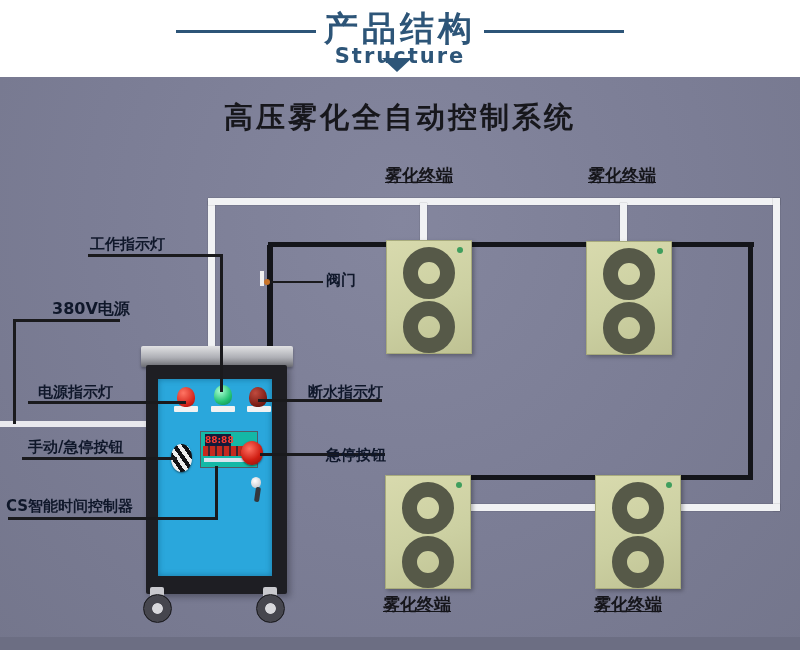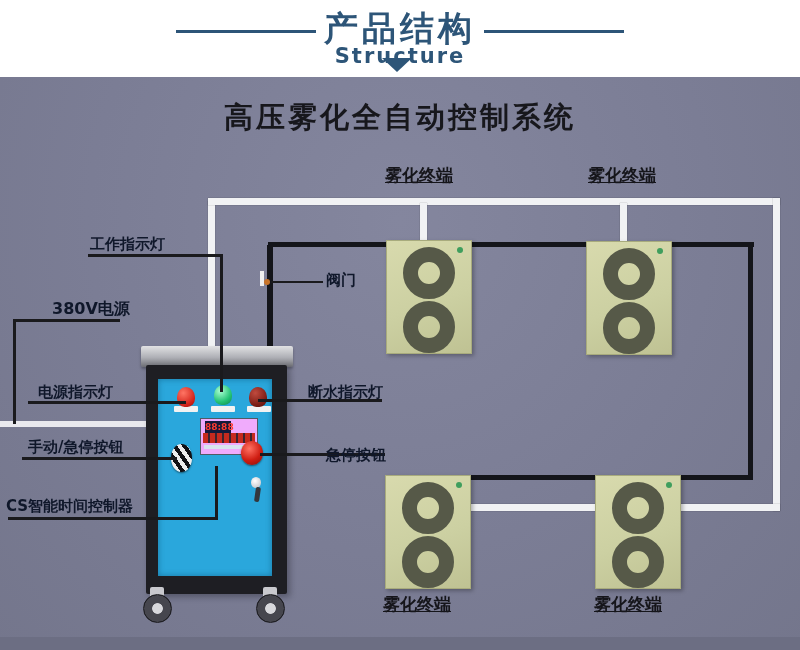--- a/index.html
+++ b/index.html
@@ -82,21 +82,21 @@
   .cab-panel{left:158px;top:379px;width:114px;height:197px;background:#2aa7dc;z-index:4;
              box-shadow:inset 0 0 6px rgba(0,60,90,.45);}
   .light-base{width:24px;height:6px;background:#f2f2f2;border-radius:1px;z-index:5;}
   .light-dome{width:18px;height:20px;border-radius:50% 50% 42% 42%;z-index:5;}
   .dome-red{background:radial-gradient(circle at 35% 30%, #ff7564, #d01f16 70%, #8e120c);}
   .dome-green{background:radial-gradient(circle at 35% 30%, #a9ffd2, #23c274 60%, #108049);}
   .dome-dark{background:radial-gradient(circle at 35% 30%, #c04a3e, #7c1d15 65%, #4c0f0a);}
   .knob{left:171px;top:444px;width:21px;height:28px;border-radius:50%;z-index:5;
         background:repeating-linear-gradient(55deg,#101014 0 4px,#ececec 4px 8px);
         box-shadow:0 1px 2px rgba(0,0,0,.5);}
-  .timer{left:200px;top:418px;width:58px;height:37px;background:#f0abfc;z-index:5;
+  .timer{left:200px;top:431px;width:58px;height:37px;background:#14b8a6;z-index:5;
          border:1px solid #525a64;box-sizing:border-box;}
   .timer-screen{left:2px;top:2px;width:26px;height:12px;background:#141a3a;color:#ff3b30;
                 font-size:9px;line-height:12px;text-align:center;font-weight:700;
                 margin:0 2px;position:relative;}
   .timer-btns{position:relative;margin:2px 2px 0 2px;height:10px;
               background:repeating-linear-gradient(90deg,#c62a1e 0 5px,#3a2430 5px 7px);}
   .timer-strip{position:relative;margin:2px 3px 0 3px;height:4px;background:#d8e4ee;}
   .estop{left:241px;top:441px;width:22px;height:24px;border-radius:50%;z-index:5;
          background:radial-gradient(circle at 38% 32%, #ff7162, #cf1d12 55%, #7f100a);
          box-shadow:0 1px 2px rgba(0,0,0,.5);}

